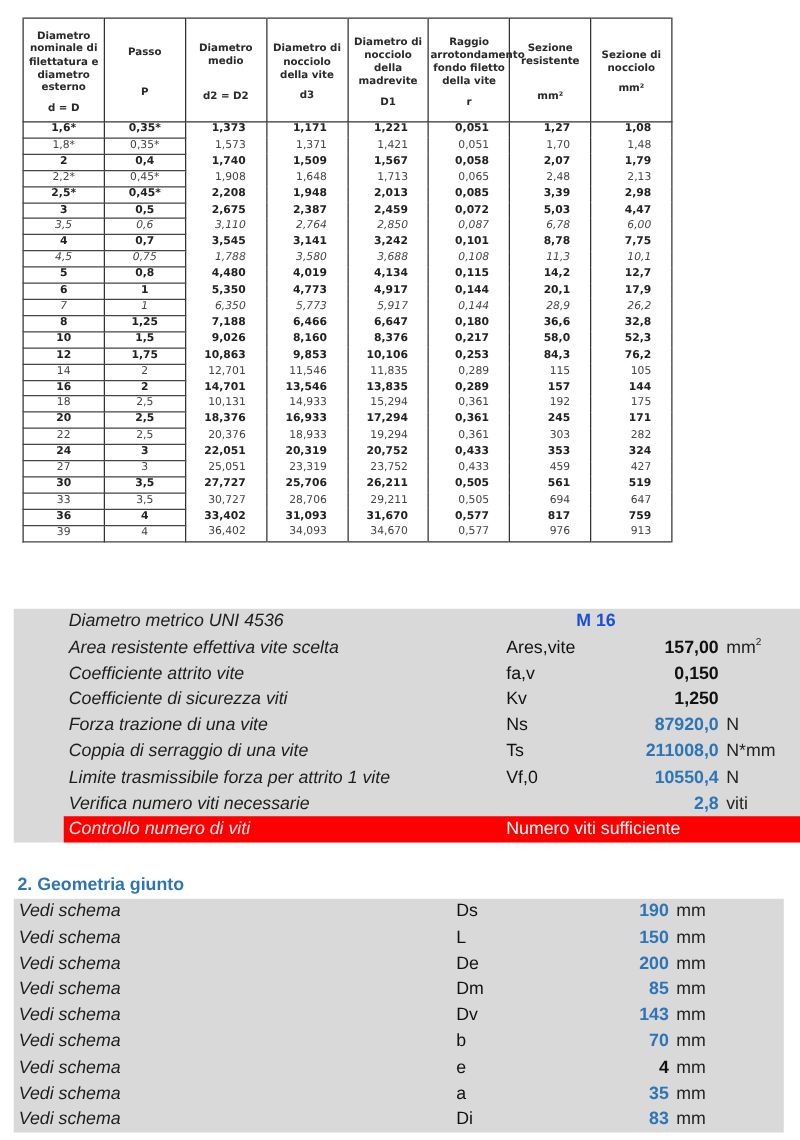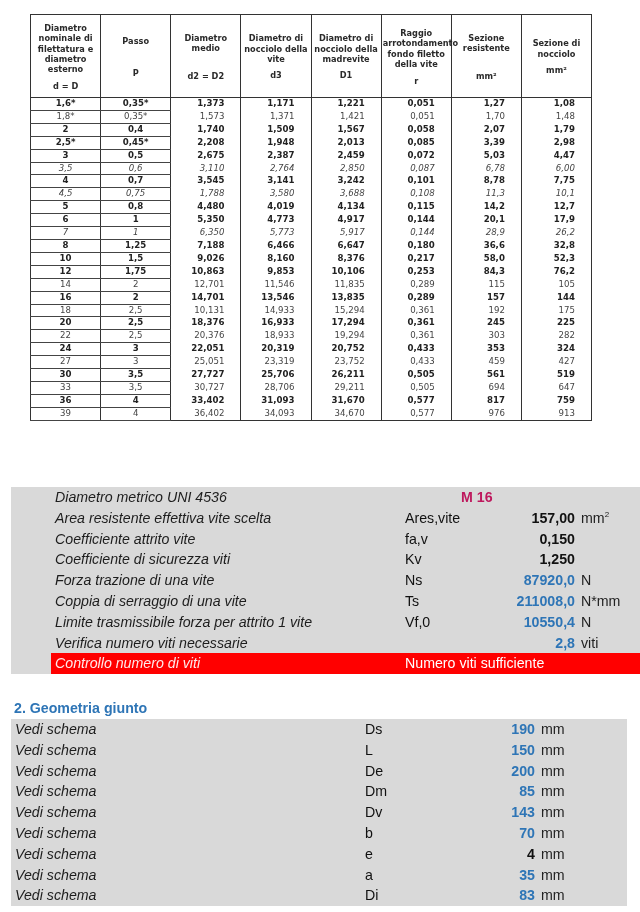--- a/index.html
+++ b/index.html
@@ -1,24 +1,23 @@
 <!DOCTYPE html>
 <html><head>
 <meta charset="utf-8">
 <style>
   html, body { margin: 0; padding: 0; background: #ffffff; }
   body { width: 640px; height: 912px; position: relative; overflow: hidden; font-family: "DejaVu Sans", sans-serif; color: #1a1a1a; }
 
   
   .thread-table {
-    position: absolute; left: 18px; top: 14px; width: 562px;
+    position: absolute; left: 18px; top: 14px; width: 520px;
     border-collapse: collapse; table-layout: fixed;
     font-family: "DejaVu Sans", sans-serif; font-size: 8.6px;
     border: 1.3px solid #333;
-    margin-left: 12px;
   }
   .thread-table col.c1 { width: 61px; }
   .thread-table col.c2 { width: 61px; }
   .thread-table col.c3 { width: 61px; }
   .thread-table col.c4 { width: 61px; }
   .thread-table col.c5 { width: 61px; }
   .thread-table col.c6 { width: 61px; }
   .thread-table col.c7 { width: 61px; }
   .thread-table col.c8 { width: 61px; }
   .thread-table th {
@@ -50,21 +49,21 @@
   .row { position: relative; height: 20.8px; line-height: 20.8px; font-size: 14.2px; }
   .row .lbl { position: absolute; left: 4px; font-style: italic; color: #1d1d1d; }
   .row .sym { position: absolute; left: 354px; font-weight: normal; color: #111; }
   .row .val { position: absolute; right: 92px; font-weight: bold; text-align: right; }
   .row .unit { position: absolute; left: 530px; color: #222; }
   .val.blue { color: #2e75b6; }
   .val.black { color: #111; }
   .row.alert { background: #ff0000; }
   .row.alert .lbl { color: #ffe9e9; }
   .row.alert .sym { color: #ffffff; }
-  .row .title-center { position: absolute; left: 410px; font-weight: bold; color: #be185d; }
+  .row .title-center { position: absolute; left: 410px; font-weight: bold; color: #1d4ed8; }
   sup { font-size: 8px; vertical-align: 6px; line-height: 0; }
 
   .section-title {
     position: absolute; left: 14px; top: 700px; font-family: "Liberation Sans", sans-serif;
     font-size: 14.2px; font-weight: bold; color: #2e75b6;
   }
 </style>
 </head>
 <body>
 
@@ -139,20 +138,30 @@
       <tr class="bold">
         <td class="c-d">2</td>
         <td class="c-p">0,4</td>
         <td class="num">1,740</td>
         <td class="num">1,509</td>
         <td class="num">1,567</td>
         <td class="num">0,058</td>
         <td class="num">2,07</td>
         <td class="num">1,79</td>
       </tr>
+      <tr class="regular">
+        <td class="c-d">2,2*</td>
+        <td class="c-p">0,45*</td>
+        <td class="num">1,908</td>
+        <td class="num">1,648</td>
+        <td class="num">1,713</td>
+        <td class="num">0,065</td>
+        <td class="num">2,48</td>
+        <td class="num">2,13</td>
+      </tr>
       <tr class="bold">
         <td class="c-d">2,5*</td>
         <td class="c-p">0,45*</td>
         <td class="num">2,208</td>
         <td class="num">1,948</td>
         <td class="num">2,013</td>
         <td class="num">0,085</td>
         <td class="num">3,39</td>
         <td class="num">2,98</td>
       </tr>
@@ -287,21 +296,21 @@
         <td class="num">175</td>
       </tr>
       <tr class="bold">
         <td class="c-d">20</td>
         <td class="c-p">2,5</td>
         <td class="num">18,376</td>
         <td class="num">16,933</td>
         <td class="num">17,294</td>
         <td class="num">0,361</td>
         <td class="num">245</td>
-        <td class="num">225</td>
+        <td class="num">171</td>
       </tr>
       <tr class="regular">
         <td class="c-d">22</td>
         <td class="c-p">2,5</td>
         <td class="num">20,376</td>
         <td class="num">18,933</td>
         <td class="num">19,294</td>
         <td class="num">0,361</td>
         <td class="num">303</td>
         <td class="num">282</td>

